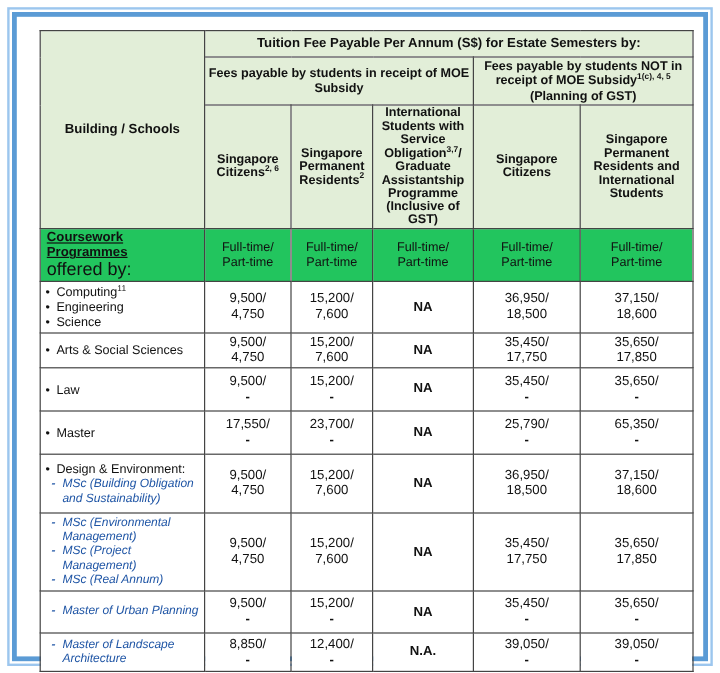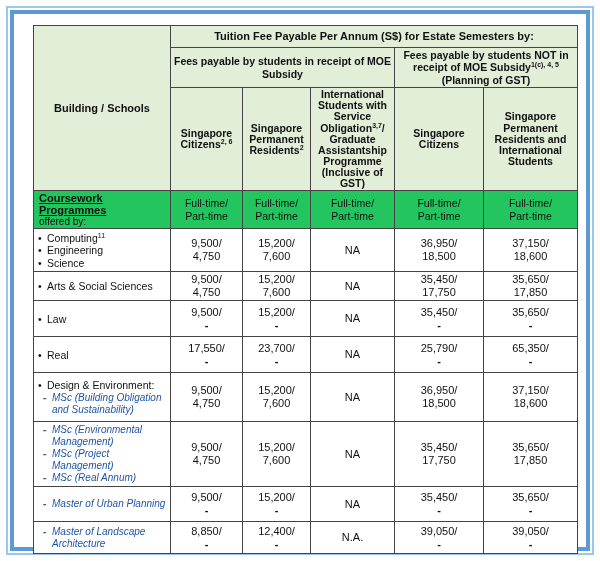--- a/index.html
+++ b/index.html
@@ -22,35 +22,35 @@
   td.title-cell { font-size: 11px; }
   td.faculties-cell { font-size: 11px; }
   td.col-head { line-height: 1.06; font-size: 10.5px; }
   .u { }
   sup { font-size: 7px; vertical-align: super; line-height: 0; font-weight: bold; }
 
   
   td.green { background: #22c55e; vertical-align: middle; font-size: 11px; padding: 1px 2px; }
   td.green.left { text-align: left; padding-left: 5px; }
   .cw1 { font-weight: bold; text-decoration: underline; font-size: 11px; }
-  .cw2 { font-size: 10px; }
+  .cw2 { font-size: 15px; }
   td.green.ft { text-align: center; font-weight: normal; font-size: 10.5px; line-height: 1.25; }
 
   
   td.prog-cell { background: #fff; vertical-align: middle; padding: 2px 2px 2px 4px; }
   .item { display: flex; align-items: flex-start; font-size: 10.5px; line-height: 12.5px; }
   .item .marker { flex: 0 0 9px; width: 9px; }
   .item.faculty { color: #111; }
   .item.programme { color: #1f55a5; font-style: italic; font-size: 10px; line-height: 12px; margin-left: 5px; }
   .item.programme .marker { font-weight: bold; }
   .item .txt sup { font-weight: normal; }
 
   td.val-cell { background: #fff; text-align: center; vertical-align: middle;
                 font-size: 11px; line-height: 13px; padding: 1px; }
-  td.val-cell .na { font-weight: normal; }
+  td.val-cell .na { font-weight: bold; }
   td.val-cell .dash { font-weight: bold; }
 </style>
 </head>
 <body>
 
 <div class="outer-frame">
   <div class="inner-frame"></div>
 </div>
 
 <table class="fee-table">
@@ -211,21 +211,21 @@
         </td>
         <td class="val-cell">
           <div>35,650/</div>
           <div class="dash">-</div>
         </td>
       </tr>
       <tr style="height: 36px;">
         <td class="prog-cell">
           <div class="item faculty">
             <span class="marker">•</span>
-            <span class="txt">Real</span>
+            <span class="txt">Master</span>
           </div>
         </td>
         <td class="val-cell">
           <div>17,550/</div>
           <div class="dash">-</div>
         </td>
         <td class="val-cell">
           <div>23,700/</div>
           <div class="dash">-</div>
         </td>

